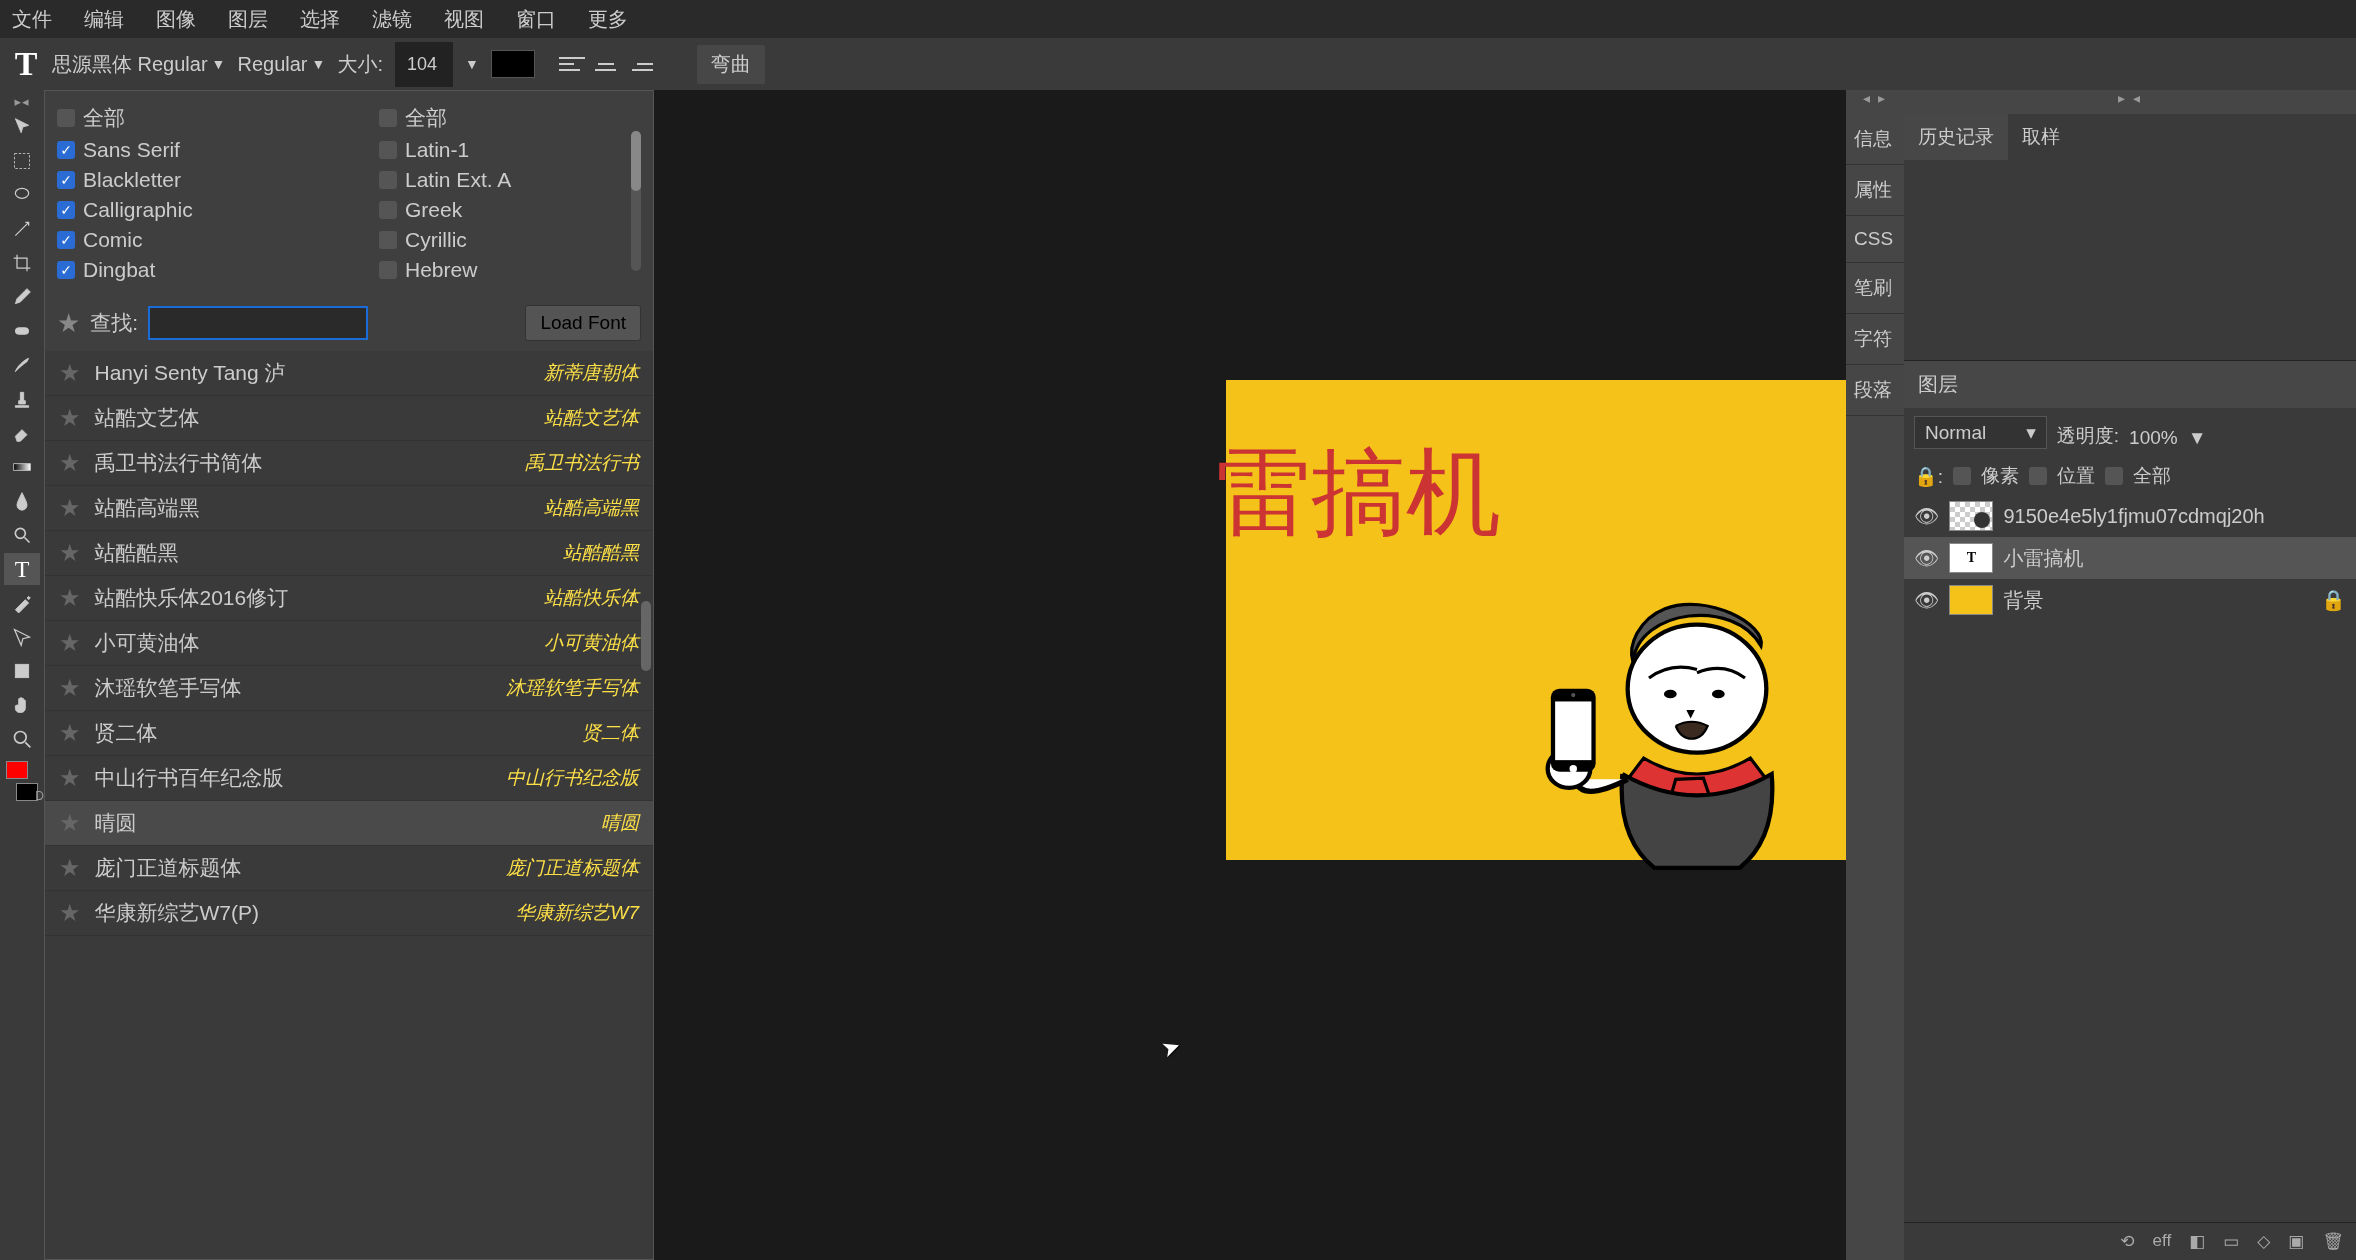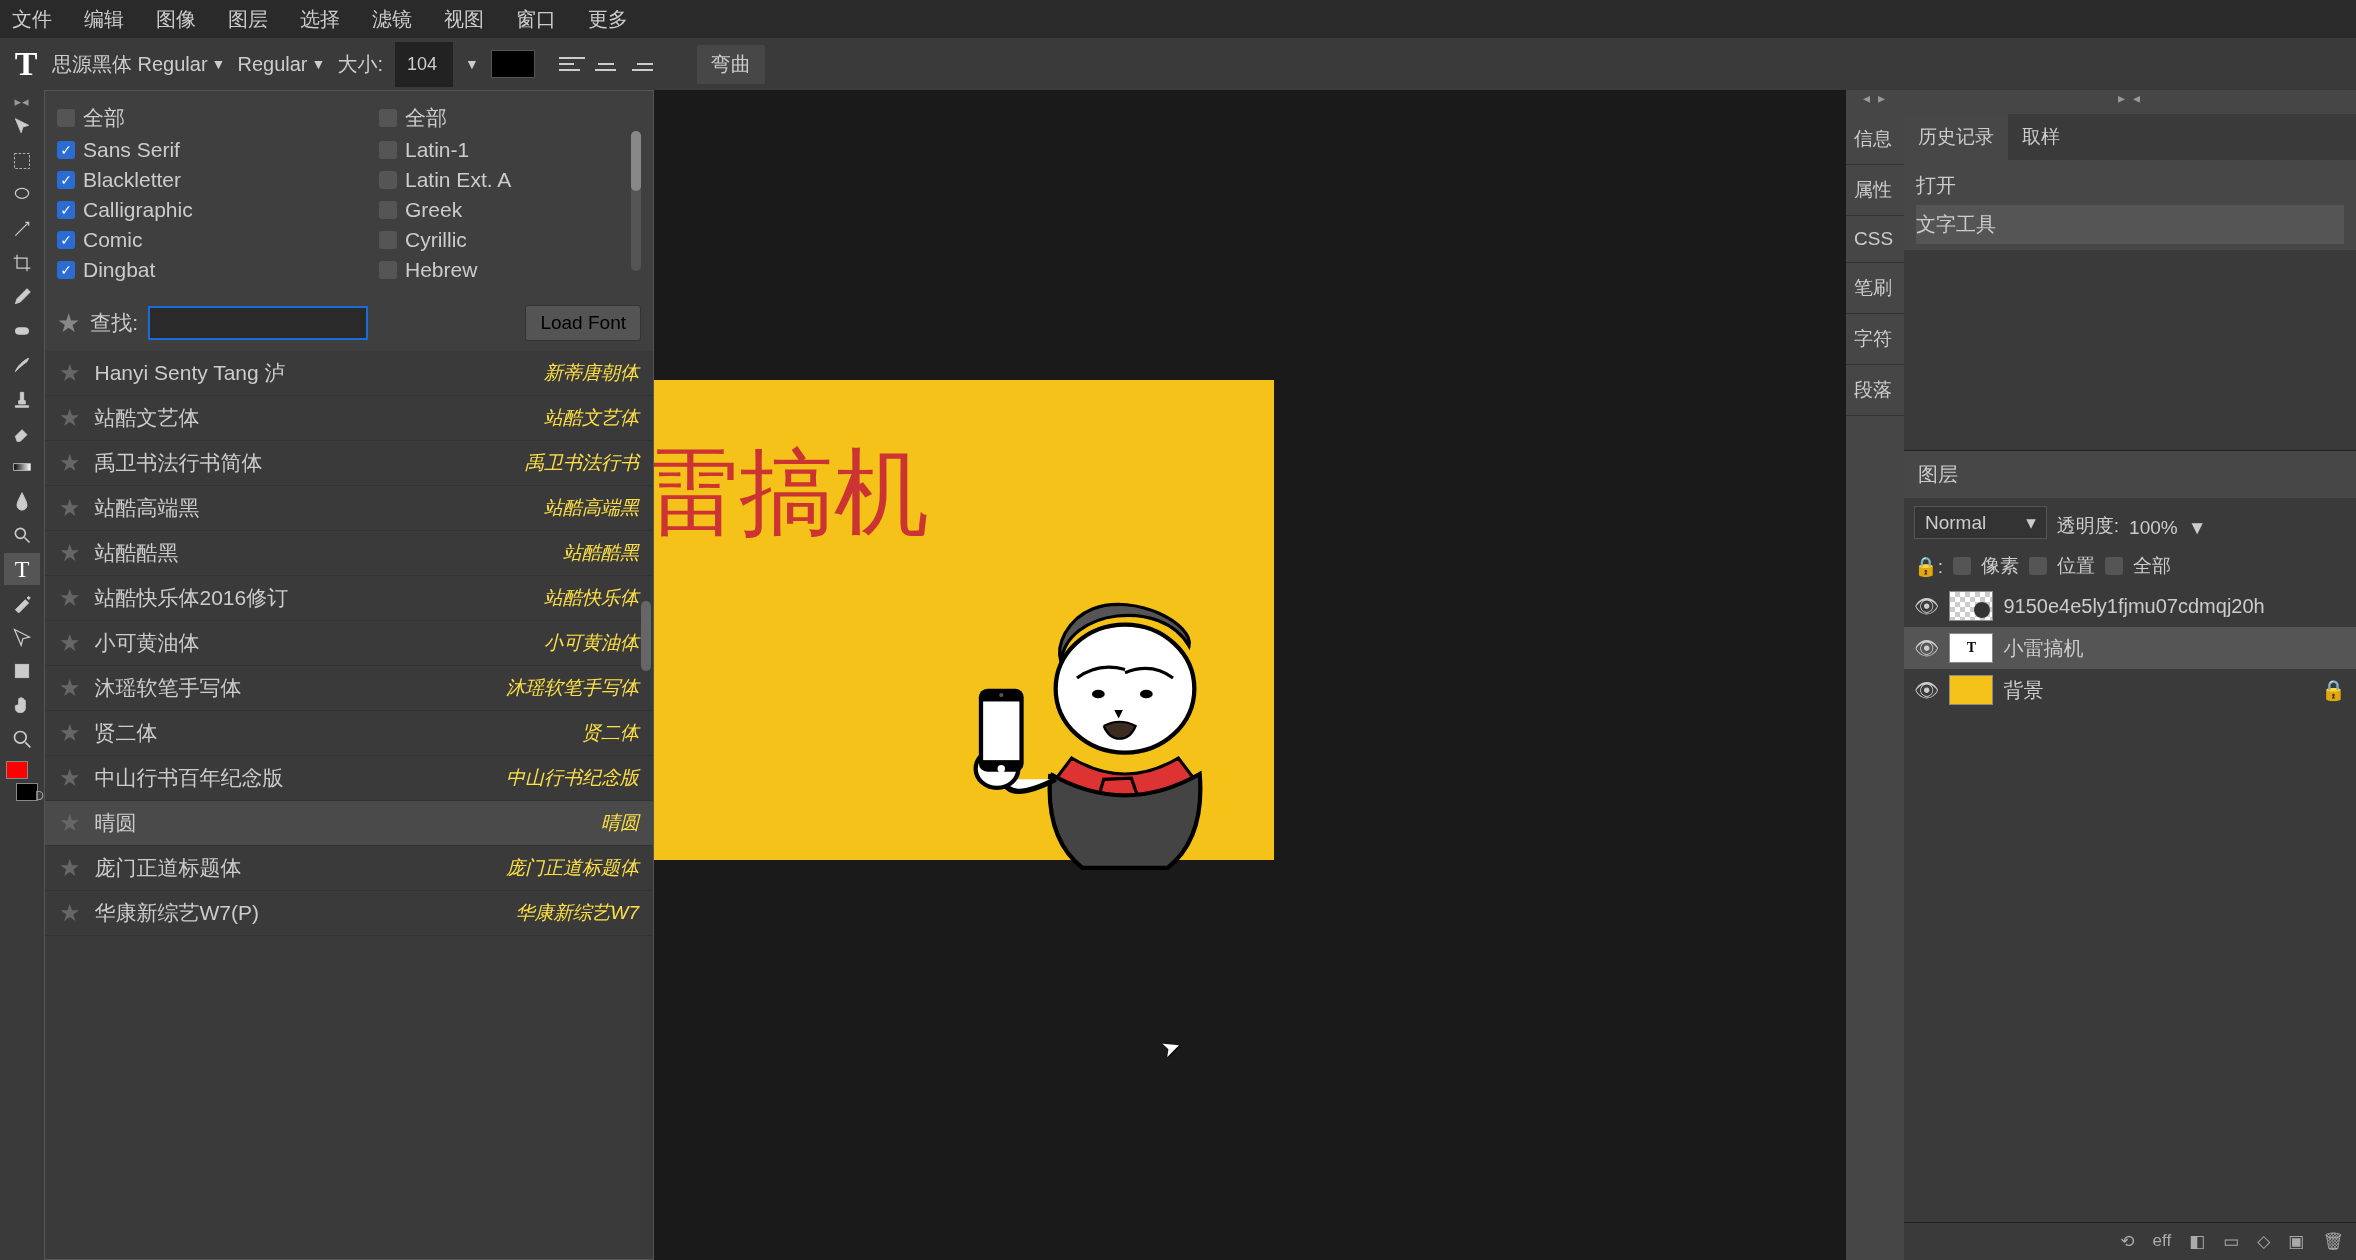--- a/index.html
+++ b/index.html
@@ -381,21 +381,21 @@
           <span class="fl-prev">庞门正道标题体</span>
         </div>
         <div class="fl-item">
           <span class="fl-star">★</span>
           <span class="fl-name">华康新综艺W7(P)</span>
           <span class="fl-prev">华康新综艺W7</span>
         </div>
       </div>
   </div>
 
-  <div class="canvas-area" style="position:relative;">
+  <div class="canvas-area" style="position:relative;justify-content:flex-end;">
     <div class="artboard">
       <div class="art-text">雷搞机</div>
 
       <svg viewBox="0 0 300 300" style="position:absolute;right:-10px;bottom:-10px;width:350px;height:320px;">
         <ellipse cx="165" cy="130" rx="65" ry="60" fill="#fff" stroke="#000" stroke-width="4"></ellipse>
         <path d="M105 105 C110 55, 200 45, 225 90 C230 70, 175 40, 135 55 C110 65, 100 90, 105 105 Z" fill="#555" stroke="#000" stroke-width="3"></path>
         <path d="M120 120 q20 -15 45 -8 M165 115 q25 -10 45 5" stroke="#000" stroke-width="3" fill="none"></path>
         <ellipse cx="140" cy="135" rx="6" ry="4" fill="#000"></ellipse>
           <ellipse cx="185" cy="135" rx="6" ry="4" fill="#000"></ellipse>
         <path d="M145 165 q15 -8 30 0 q-5 12 -15 12 q-10 0 -15 -12" fill="#3a2a20" stroke="#000" stroke-width="2"></path>
@@ -423,24 +423,20 @@
       <div class="sidetab">笔刷</div>
       <div class="sidetab">字符</div>
       <div class="sidetab">段落</div>
     </div>
     <div class="panels">
       <div class="topcollapse">▸ ◂</div>
       <div class="panel-tabs">
         <div class="panel-tab act">历史记录</div>
         <div class="panel-tab">取样</div>
       </div>
-      <div class="history">
-        <div class="history-item">打开</div>
-        <div class="history-item sel">文字工具</div>
-      </div>
       <div class="layers">
         <div class="lay-head">图层</div>
         <div class="lay-opts">
           <div class="blend-dd">
               <span>Normal</span>
               <span>▾</span>
             </div>
           <span>透明度:</span>
           <span>100%</span>
           <span>▼</span>

